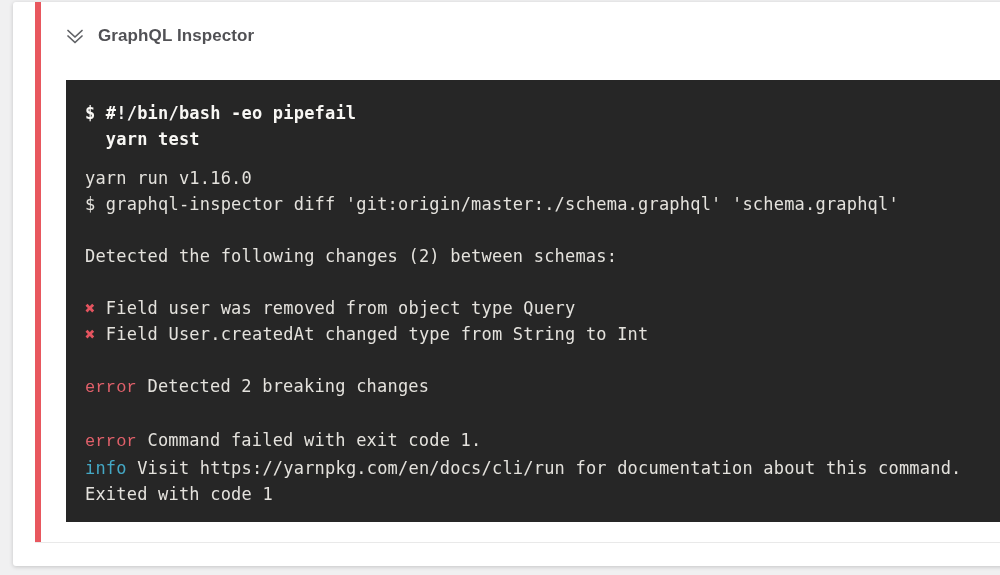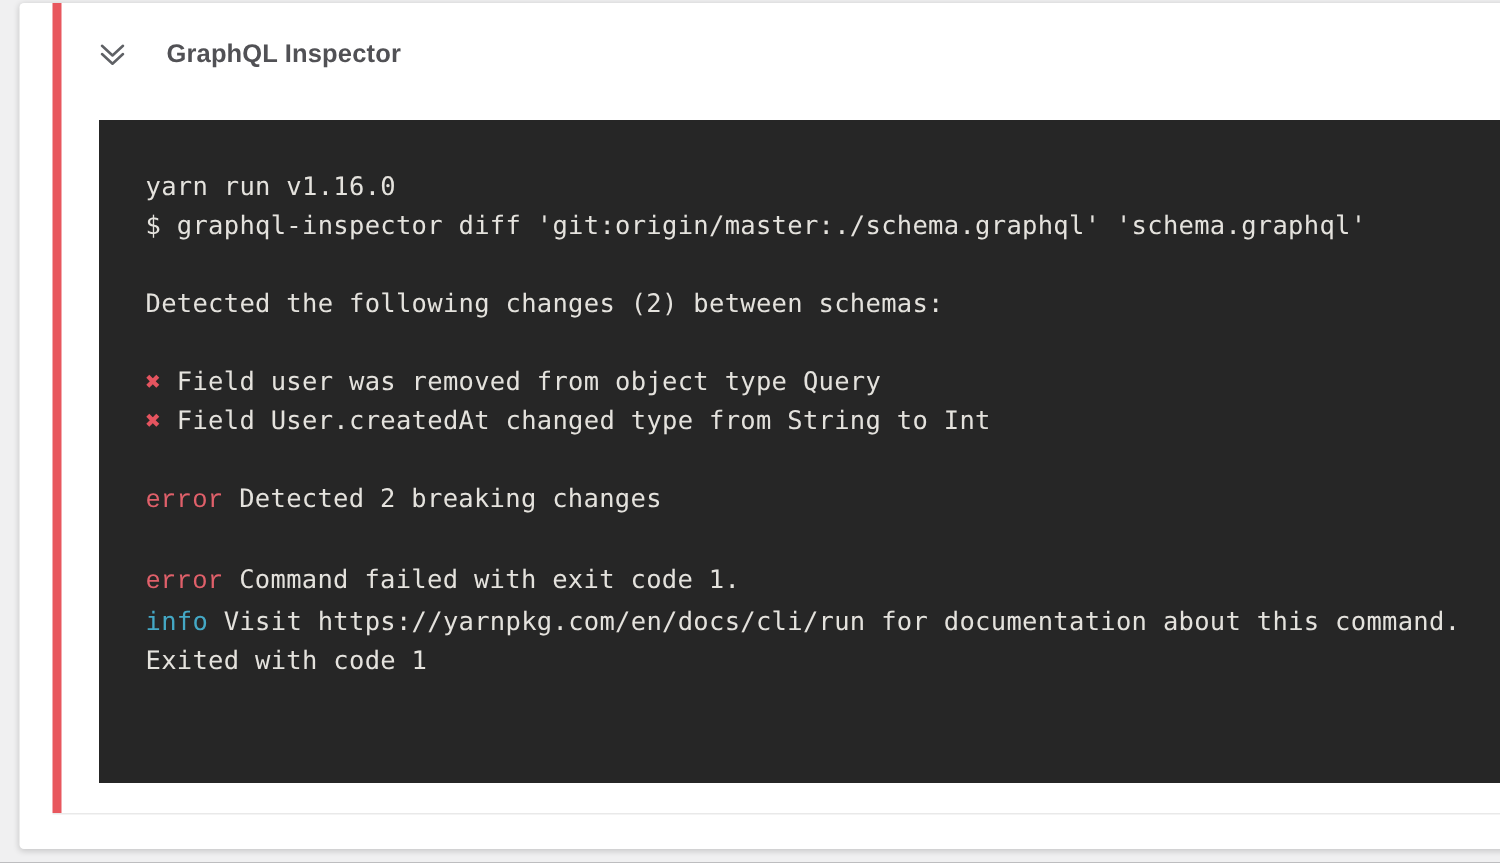--- a/index.html
+++ b/index.html
@@ -37,21 +37,21 @@
     top: 540px;
     height: 1px;
     background: #e9e9e9;
   }
   .step-header {
     position: absolute;
     left: 50px;
     top: 22px;
     display: flex;
     align-items: center;
-    gap: 24px;
+    gap: 11px;
     cursor: pointer;
   }
   .chev {
     width: 24px;
     height: 24px;
     display: inline-flex;
     align-items: center;
     justify-content: center;
   }
   .chev svg {
@@ -85,21 +85,21 @@
     overflow: hidden;
   }
   .cmd-block {
     margin: 0 0 13px 0;
     font: inherit;
     font-weight: bold;
     color: var(--command-text, #f8f7f4);
     white-space: pre;
   }
   .out-block {
-    margin: 12px;
+    margin: 0;
     font: inherit;
     white-space: pre;
   }
   .line { white-space: pre; }
   .seg-plain { color: inherit; }
   .seg-error { color: var(--error-red, #e0606a); font-family: Liberation Mono, monospace; }
   .seg-cross { color: var(--cross-red, #e4545f); }
   .seg-info  { color: var(--info-cyan, #44a8c5); }
 </style>
 </head>
@@ -113,15 +113,16 @@
     <span class="chev">
       <svg viewBox="0 0 24 24" width="24" height="24">
         <path d="M5 6.5 L12 13 L19 6.5"></path>
         <path d="M5 12 L12 18.5 L19 12"></path>
       </svg>
     </span>
     <span class="step-title">GraphQL Inspector</span>
   </div>
 
   <div class="terminal">
+    <pre class="cmd-block"><div class="line">$ #!/bin/bash -eo pipefail</div><div class="line">  yarn test</div></pre>
     <pre class="out-block"><div class="line"><span class="seg-plain">yarn run v1.16.0</span></div><div class="line"><span class="seg-plain">$ graphql-inspector diff 'git:origin/master:./schema.graphql' 'schema.graphql'</span></div><div class="line">&nbsp;</div><div class="line"><span class="seg-plain">Detected the following changes (2) between schemas:</span></div><div class="line">&nbsp;</div><div class="line"><span class="seg-cross">✖</span><span class="seg-plain"> Field user was removed from object type Query</span></div><div class="line"><span class="seg-cross">✖</span><span class="seg-plain"> Field User.createdAt changed type from String to Int</span></div><div class="line">&nbsp;</div><div class="line"><span class="seg-error">error</span><span class="seg-plain"> Detected 2 breaking changes</span></div><div class="line">&nbsp;</div><div class="line"><span class="seg-error">error</span><span class="seg-plain"> Command failed with exit code 1.</span></div><div class="line"><span class="seg-info">info</span><span class="seg-plain"> Visit https://yarnpkg.com/en/docs/cli/run for documentation about this command.</span></div><div class="line"><span class="seg-plain">Exited with code 1</span></div></pre>
   </div>
 </div>
 
 </body></html>

